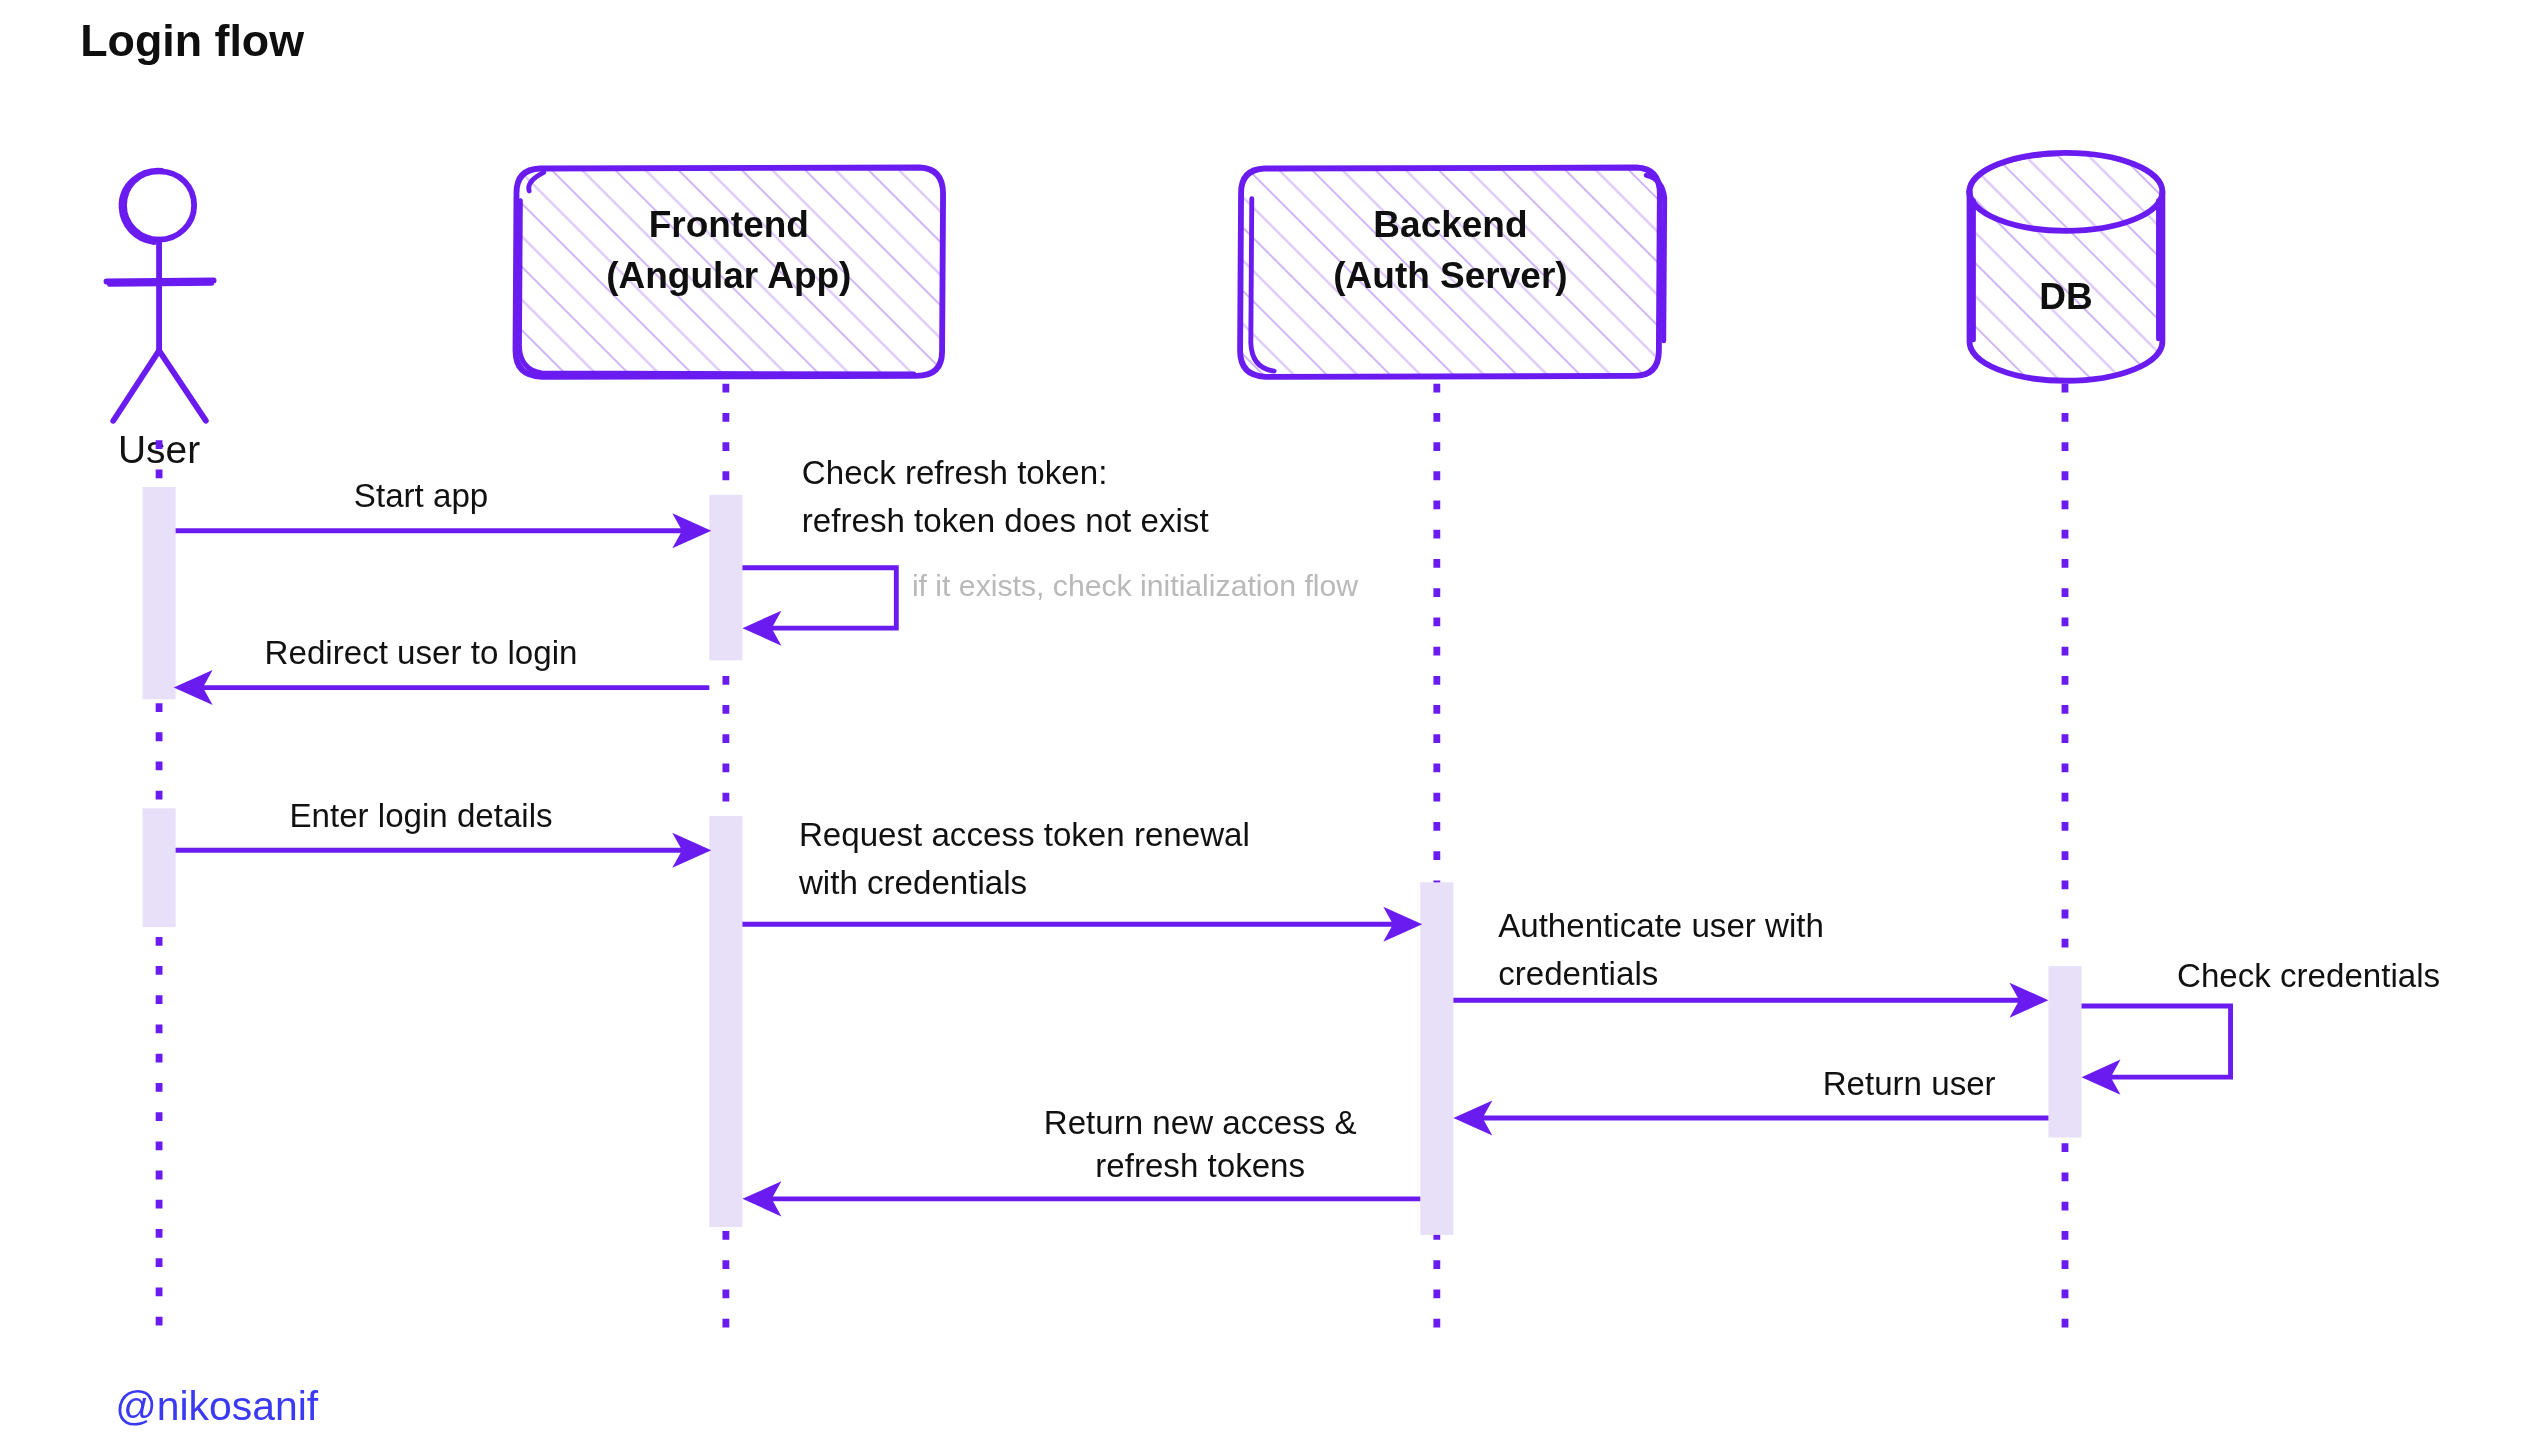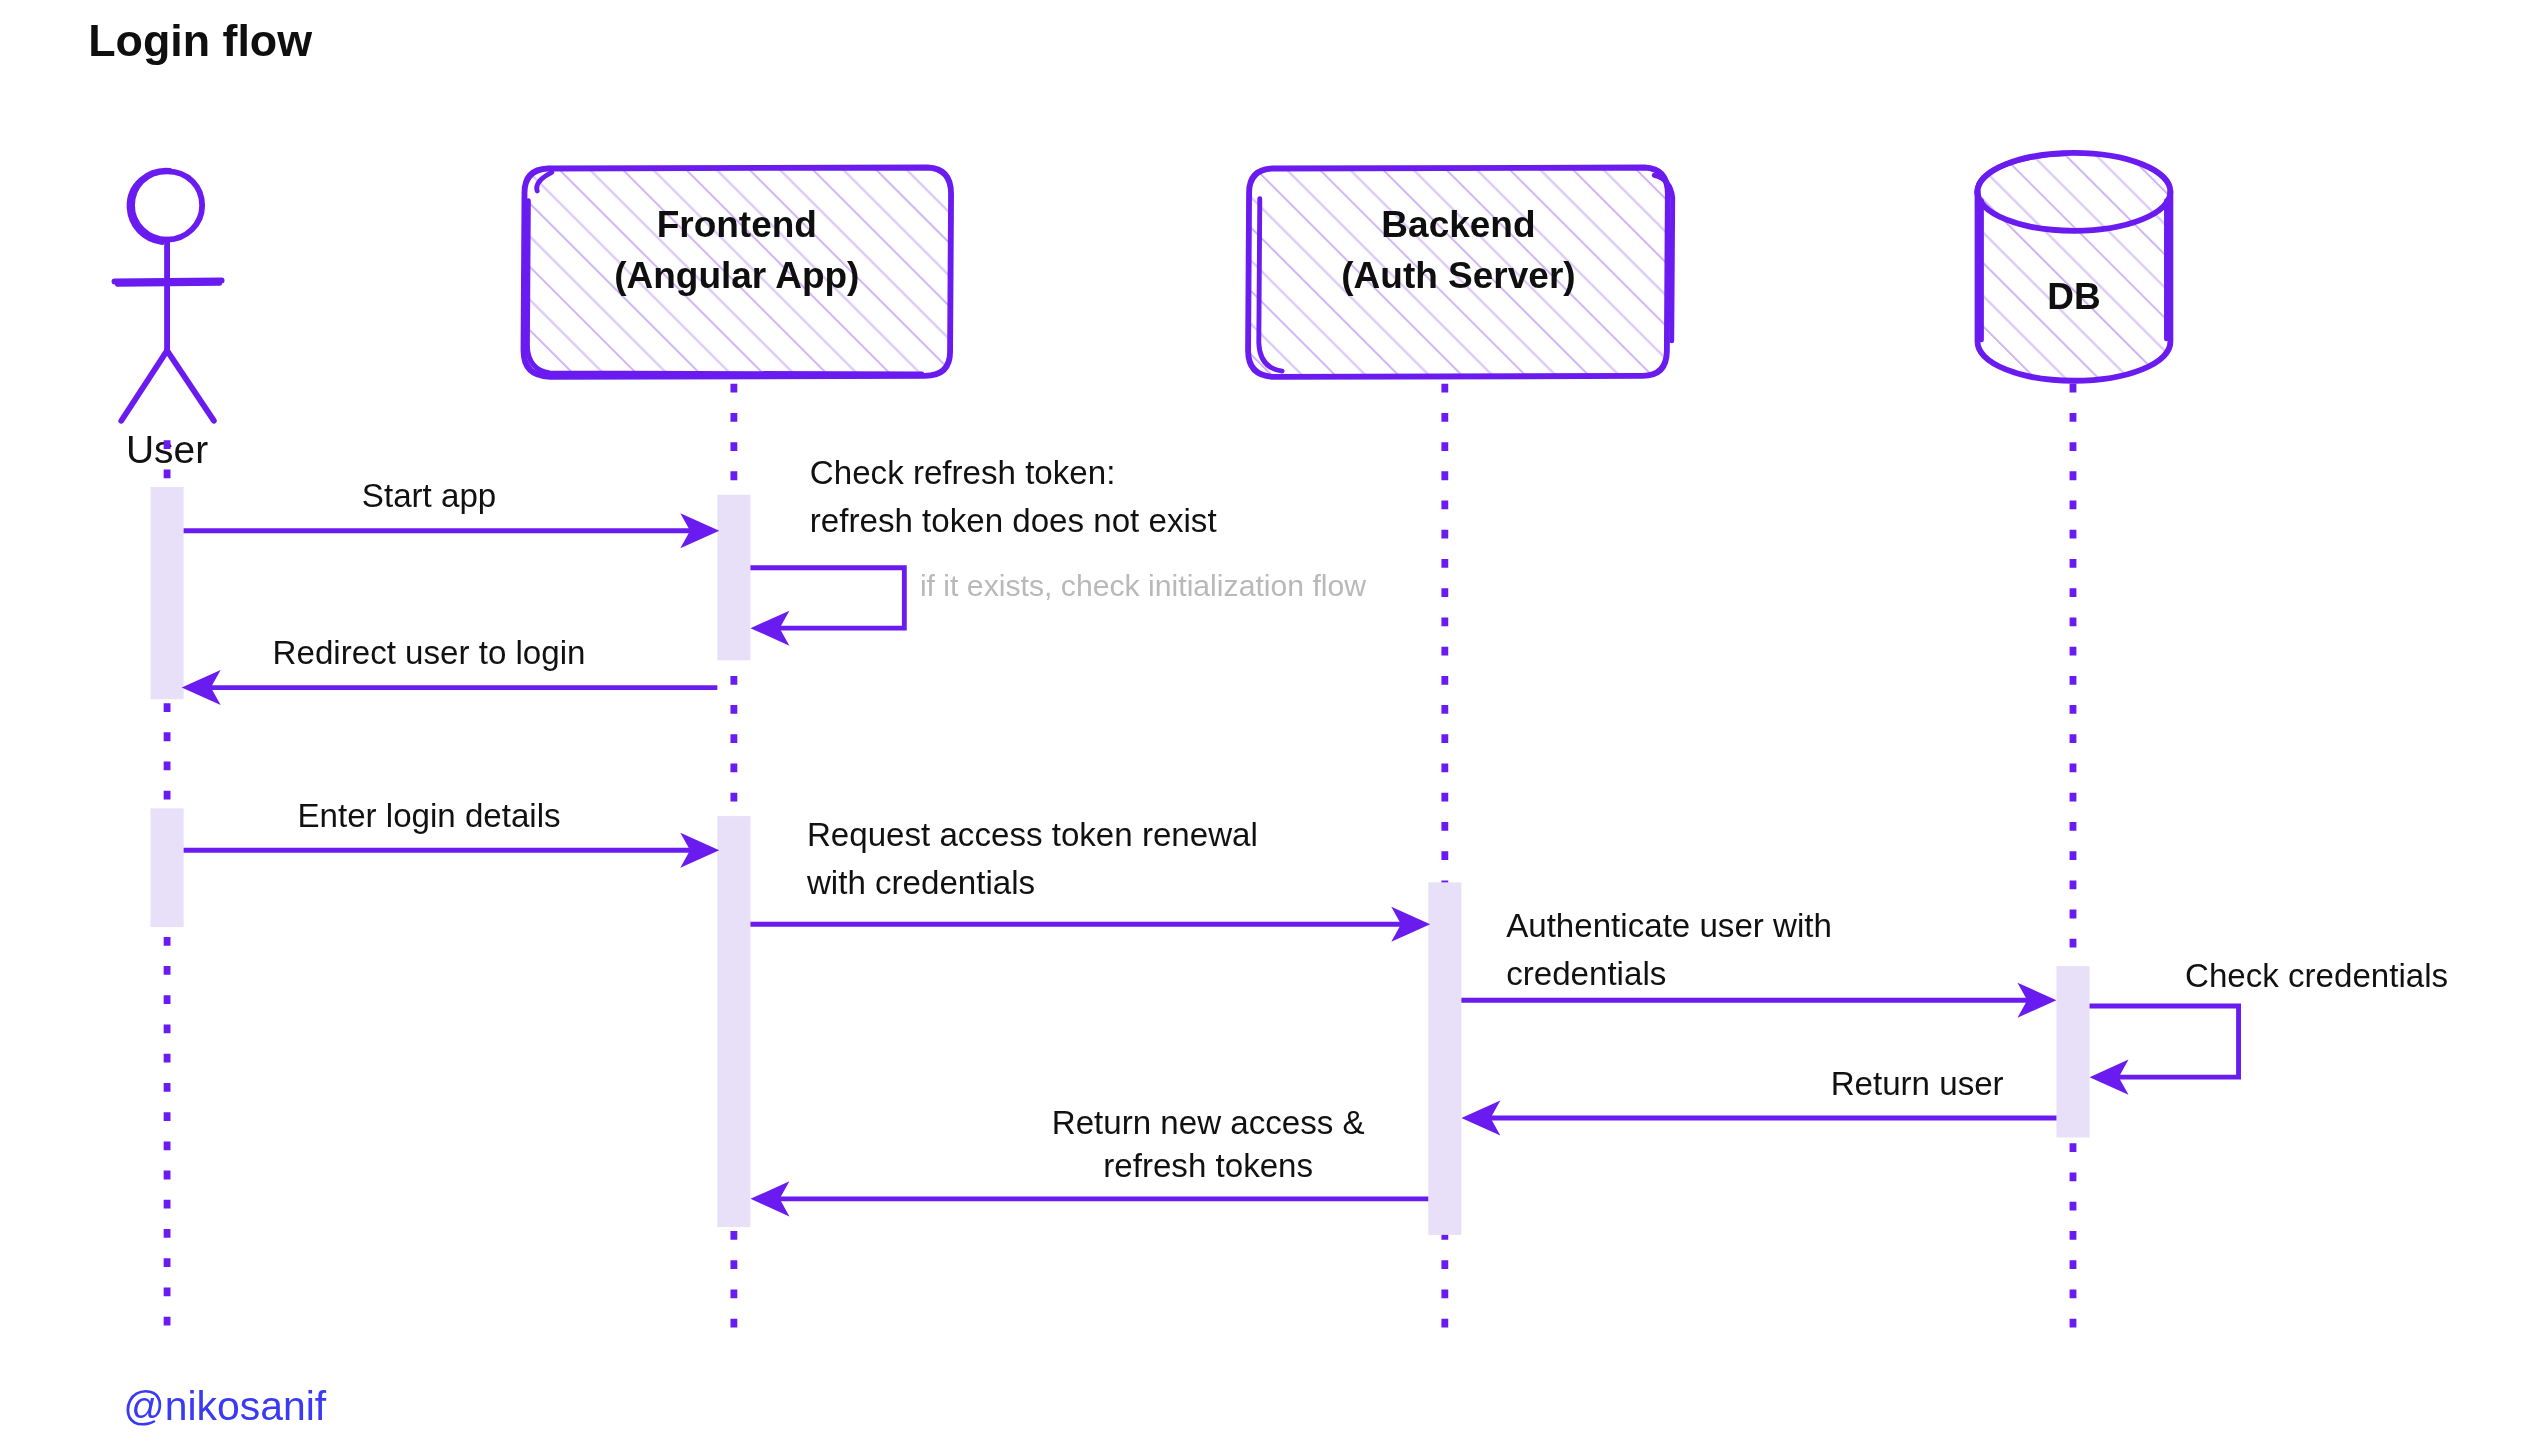--- a/index.html
+++ b/index.html
@@ -10,21 +10,21 @@
   }
   body {
     width: 2525px;
     height: 1455px;
     font-family: "Liberation Sans", sans-serif;
     position: relative;
     overflow: hidden;
   }
   #diagram-root {
     position: absolute;
-    top: 0; left: 8px;
+    top: 0; left: 0;
     width: 2020px;
     height: 1455px;
   }
   svg.board {
     display: block;
     width: 2525px;
     height: 1455px;
   }
   
   .t-title {

